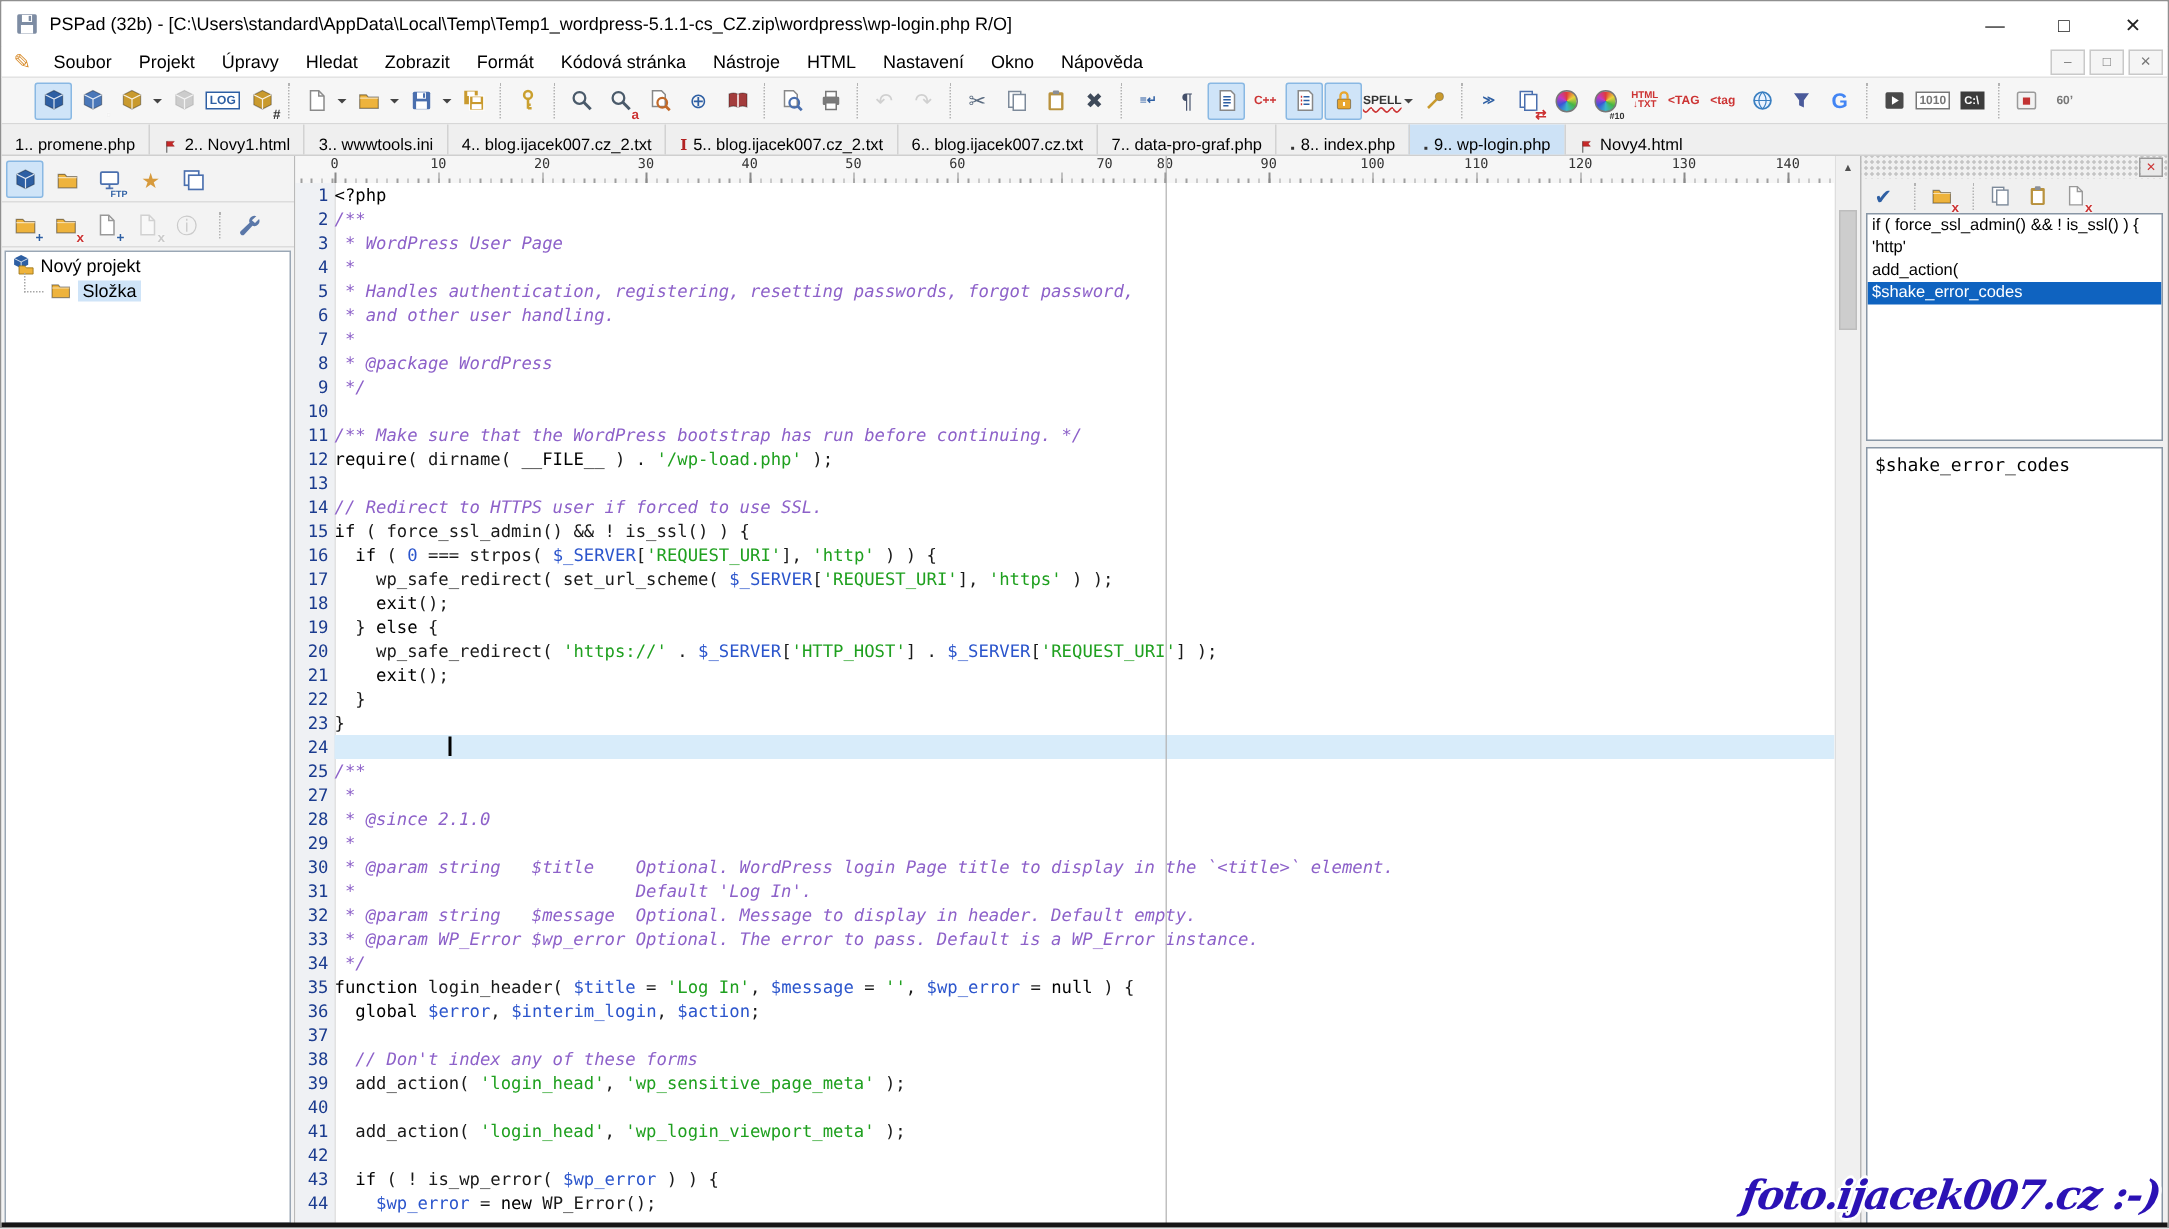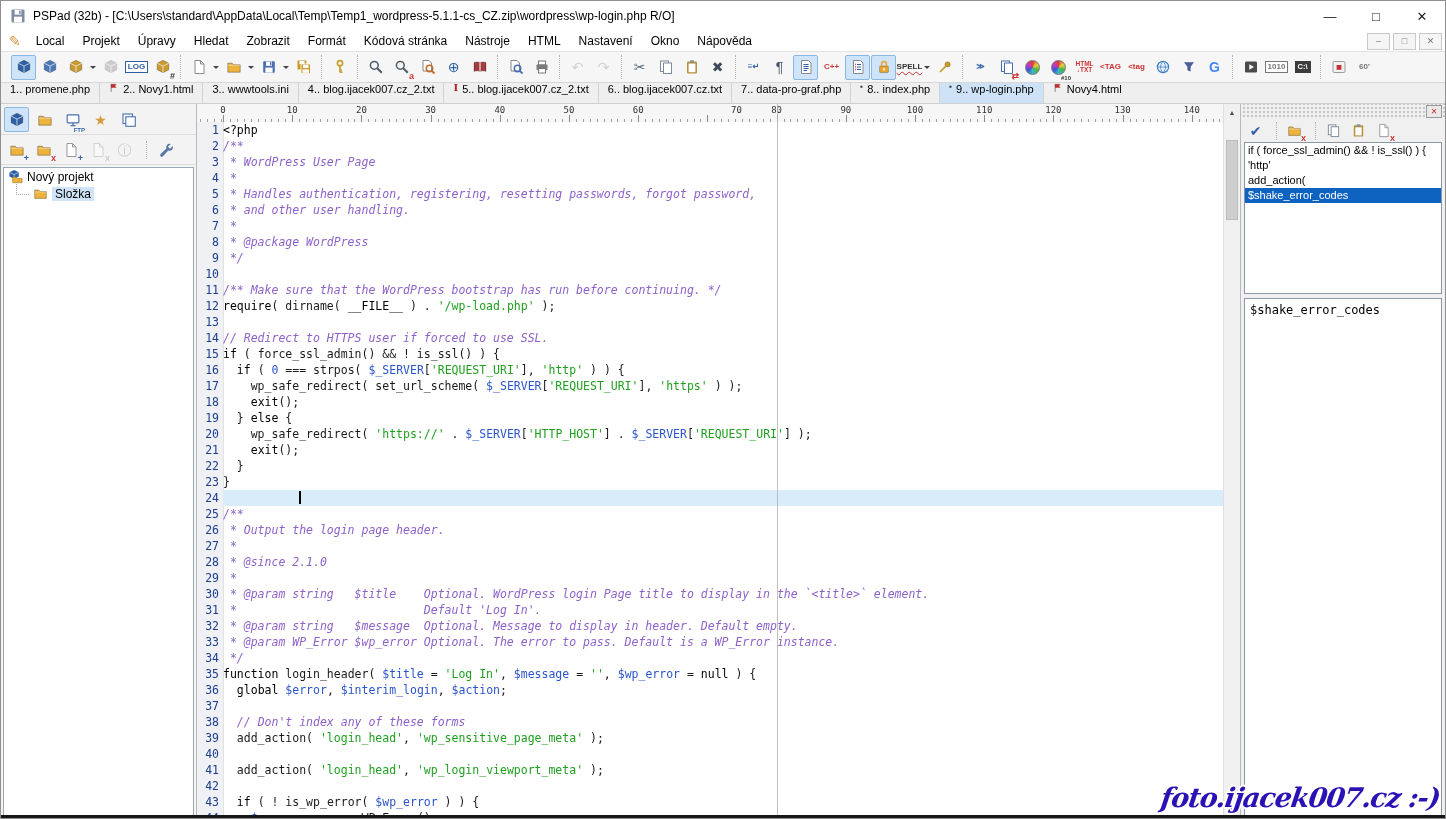--- a/index.html
+++ b/index.html
@@ -17,21 +17,21 @@
   
   .menubar{height:20px;flex:none;display:flex;align-items:center;background:#fff;padding-left:8px}
   .pencil{font-size:14px;color:#d98e2f;margin-right:6px}
   .menu-item{padding:2px 9px;font-size:12px;white-space:nowrap}
   .menuspacer{flex:1}
   .mdib{width:21px;height:15px;border:1px solid #c9c9c9;background:#f5f5f5;display:flex;align-items:center;
         justify-content:center;font-size:9px;color:#777;margin-right:3px}
 
   
   .toolbar{height:30px;flex:none;background:#f6f6f6;border-top:1px solid #e3e3e3;border-bottom:1px solid #d7d7d7;
-           display:flex;align-items:center;padding-left:5px;overflow:hidden}
+           display:flex;align-items:center;padding-left:17px;overflow:hidden}
   .tgrp{display:flex;align-items:center;gap:1px;padding:0 5px;height:24px}
   .tgrp + .tgrp{border-left:1px dotted #b3b3b3}
   .icw{display:flex;align-items:center}
   .ic{width:23px;height:23px;display:flex;align-items:center;justify-content:center;position:relative;
       border:1px solid transparent;border-radius:2px;flex:none}
   .ic svg{width:16px;height:16px;display:block}
   .ic.sm{width:21px;height:21px}.ic.sm svg{width:15px;height:15px}
   .ic.a{background:#cfe4f8;border-color:#89b8e3}
   .ic.d{opacity:.45;filter:grayscale(1)}
   .ic .g{font-size:14px;line-height:1}
@@ -43,21 +43,21 @@
   .ic .t.u{text-decoration:underline wavy #c33 1px;text-underline-offset:2px}
   .ic .ov{position:absolute;right:-1px;bottom:-2px;font-size:9px;font-weight:bold;line-height:1;
           text-shadow:0 0 2px #fff,0 0 2px #fff}
   .ic .wheel{width:13px;height:13px;border-radius:50%;border:1px solid #777;
              background:conic-gradient(#e03a3a,#e8d23a,#45b545,#3ab8c8,#3a55d8,#c23ac2,#e03a3a)}
   .ddbtn{width:9px;height:23px;display:flex;align-items:center;justify-content:center}
   .ddbtn:after{content:"";width:0;height:0;border:3px solid transparent;border-top-color:#444;margin-top:3px}
 
   
   .filetabs{height:20px;flex:none;background:#efefef;border-bottom:1px solid #cfcfcf;display:flex;font-size:11px}
-  .ftab{display:flex;align-items:flex-start;padding:0 9px;gap:4px;white-space:nowrap}
+  .ftab{display:flex;align-items:flex-end;padding:0 9px;gap:4px;white-space:nowrap}
   .ftab + .ftab{border-left:1px solid #d2d2d2}
   .ftab.act{background:#cde2f6}
   .ftab svg{width:10px;height:10px}
   .tbar{font-family:"DejaVu Serif",serif;color:#b22222;font-weight:bold;font-size:10px;line-height:1}
   .tdash{color:#333;font-size:8px;line-height:1}
 
   
   .main{flex:1;display:flex;min-height:0;position:relative}
 
   
@@ -251,21 +251,21 @@
     <div class="wctrls" id="wctrls">
         <div class="wctrl">—</div>
         <div class="wctrl">□</div>
         <div class="wctrl">✕</div>
       </div>
   </div>
 
   <div class="menubar">
     <span class="pencil">✎</span>
     <div id="menuitems" style="display:flex">
-        <div class="menu-item">Local</div>
+        <div class="menu-item">Soubor</div>
         <div class="menu-item">Projekt</div>
         <div class="menu-item">Úpravy</div>
         <div class="menu-item">Hledat</div>
         <div class="menu-item">Zobrazit</div>
         <div class="menu-item">Formát</div>
         <div class="menu-item">Kódová stránka</div>
         <div class="menu-item">Nástroje</div>
         <div class="menu-item">HTML</div>
         <div class="menu-item">Nastavení</div>
         <div class="menu-item">Okno</div>
@@ -863,24 +863,20 @@
           </div>
           <div class="crow cur">
             <span class="lnum">24</span>
             <pre class="cline"><span class="caret" style="left: 11ch;"></span></pre>
           </div>
           <div class="crow">
             <span class="lnum">25</span>
             <pre class="cline"><span class="tk c">/**</span></pre>
           </div>
           <div class="crow">
-            <span class="lnum">26</span>
-            <pre class="cline"><span class="tk c"> * Output the login page header.</span></pre>
-          </div>
-          <div class="crow">
             <span class="lnum">27</span>
             <pre class="cline"><span class="tk c"> *</span></pre>
           </div>
           <div class="crow">
             <span class="lnum">28</span>
             <pre class="cline"><span class="tk c"> * @since 2.1.0</span></pre>
           </div>
           <div class="crow">
             <span class="lnum">29</span>
             <pre class="cline"><span class="tk c"> *</span></pre>

